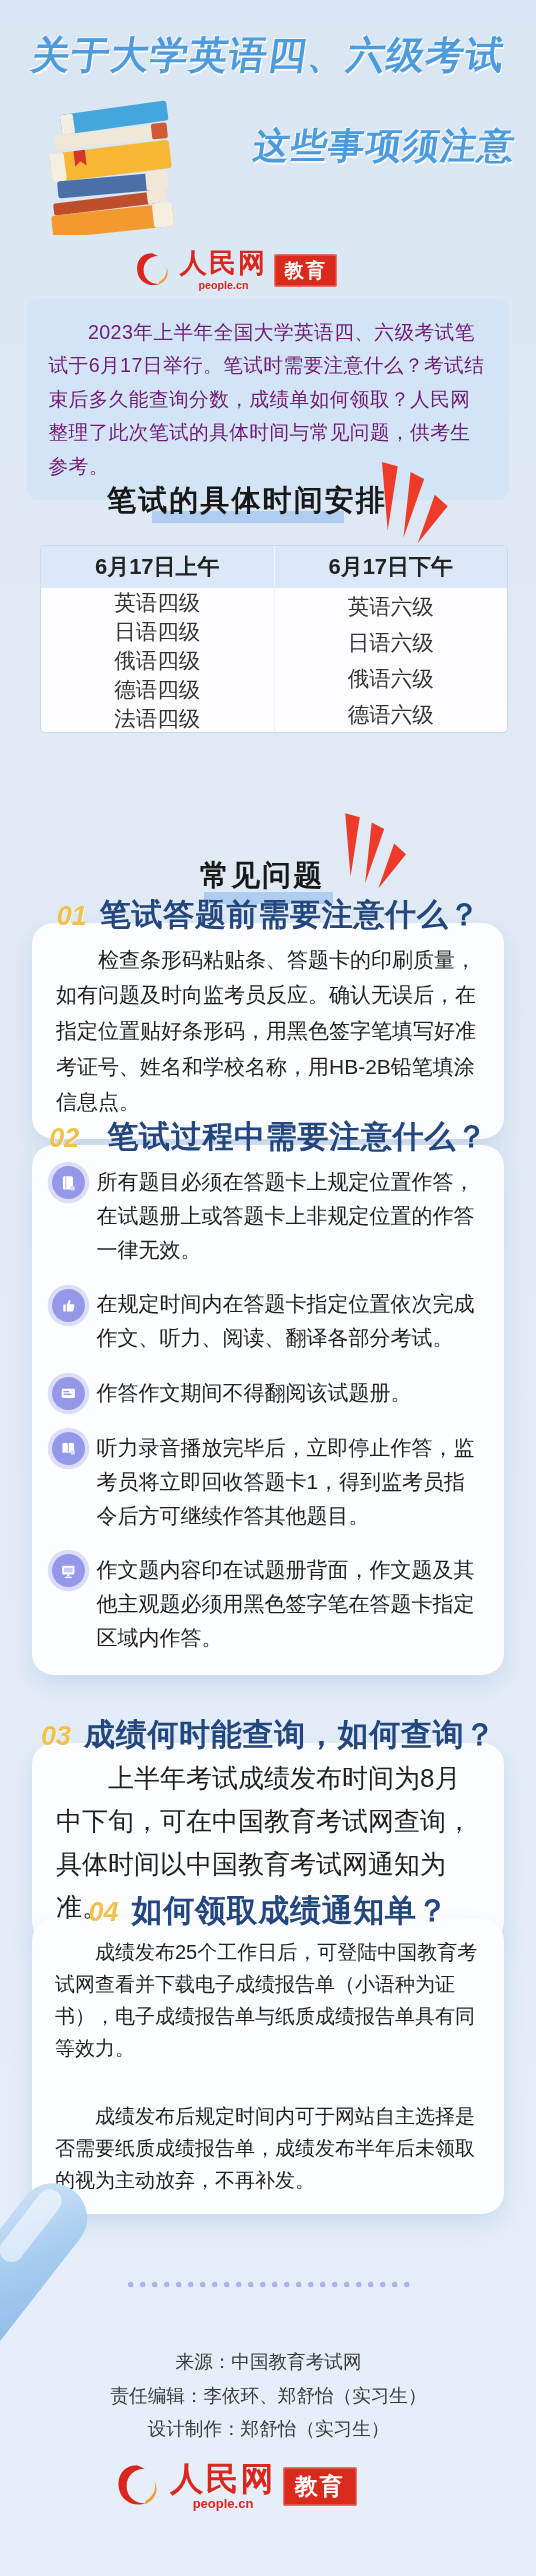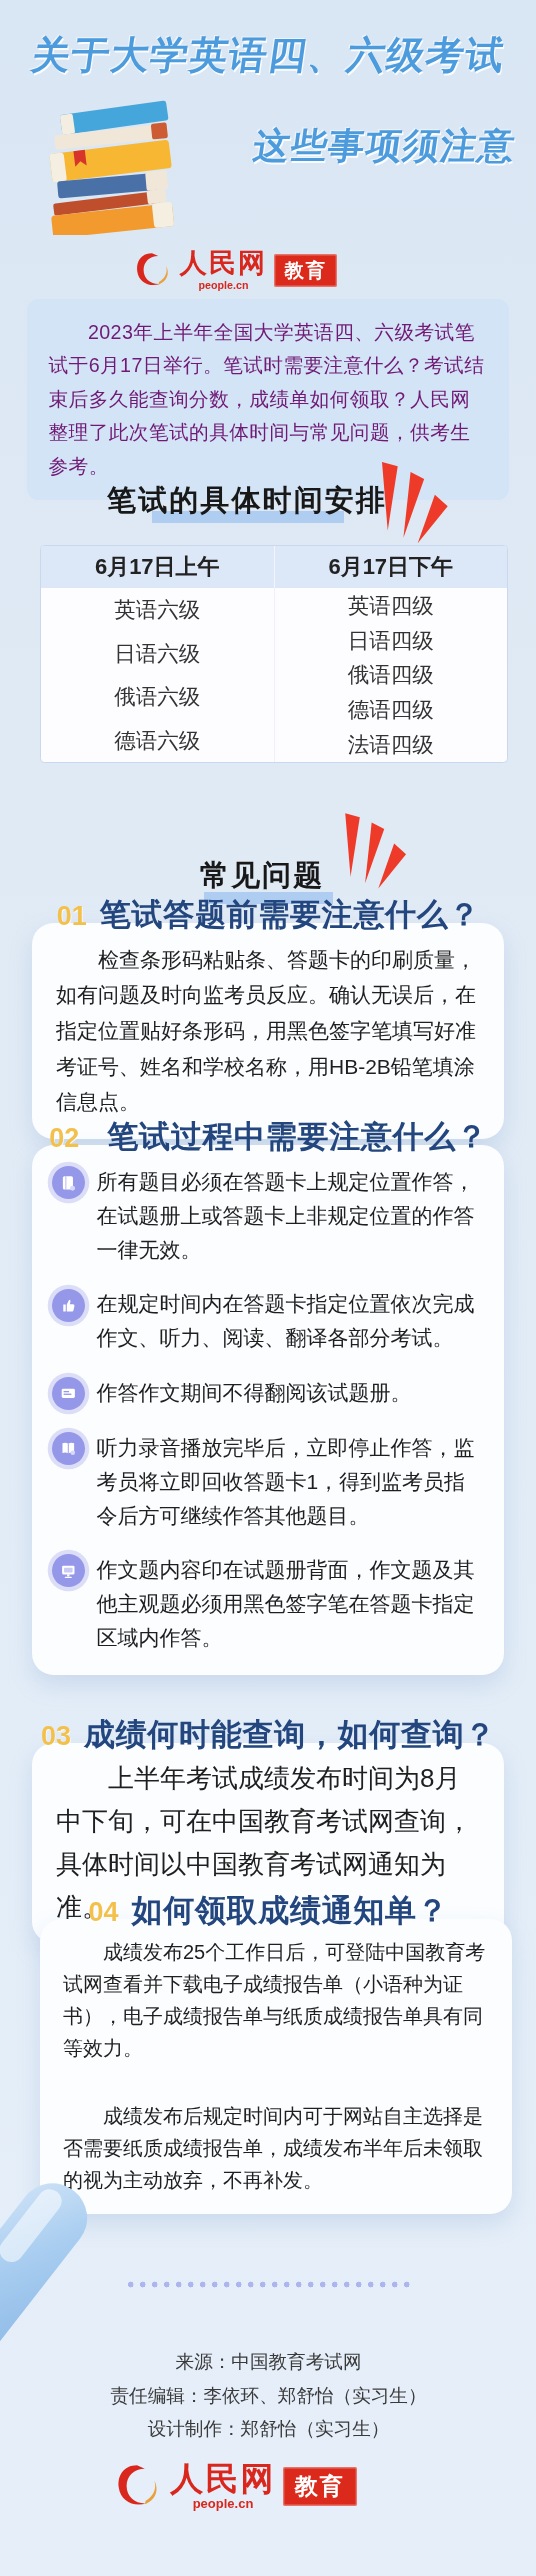--- a/index.html
+++ b/index.html
@@ -33,51 +33,51 @@
   .intro-card{position:absolute;top:299px;left:27px;width:482px;background:#d3e4f6;
       border-radius:11.4px;padding:17px 21.5px;}
   .intro-card p{margin:0;font-size:19.7px;line-height:1.7;color:#701a75;text-indent:2em;
       letter-spacing:0.4px;}
   
   .sec-title{position:absolute;left:0;width:537px;text-align:center;font-size:29px;
       font-weight:900;color:#181818;letter-spacing:2.1px;z-index:2;}
   .sec-bar{position:absolute;height:12px;background:#aecdf0;z-index:1;}
   .wedges{position:absolute;z-index:1;}
   
-  .sch-table{position:absolute;top:545px;left:40px;width:468px;height:218px;
+  .sch-table{position:absolute;top:545px;left:40px;width:468px;height:188px;
       background:#fdfdff;border:0.7px solid #c9d8ec;border-radius:4.3px;overflow:hidden;
       display:flex;flex-direction:column;}
   .thead{display:flex;height:42px;flex:0 0 42px;background:#dce7f7;}
   .th{flex:1;display:flex;align-items:center;justify-content:center;font-size:22px;
       font-weight:700;color:#222;}
   .th+.th{border-left:1.4px solid #f2f6fb;}
   .tbody{flex:1;display:flex;}
   .tcol{flex:1;display:flex;flex-direction:column;justify-content:space-around;align-items:center;}
   .tcol+.tcol{border-left:1.4px solid #edf1f8;}
   .tcell{font-size:21.5px;color:#333;}
   
   .q-head{position:absolute;left:0;width:537px;display:flex;justify-content:center;
       align-items:baseline;gap:13px;z-index:2;}
-  .q-no{color:#f3c04b;font-size:27px;font-weight:900;
+  .q-no{color:#f3c04b;font-size:27px;font-weight:900;font-style:italic;
       text-shadow:0.7px 1.4px 0 rgba(255,255,255,.8);}
   .q-txt{color:#22467d;font-size:31px;font-weight:900;letter-spacing:0.7px;margin-top:8px;}
   .card{position:absolute;left:32px;width:472px;background:#fbfdff;border-radius:21.5px;
       box-shadow:0 10px 21.5px rgba(140,170,210,.28);}
   .card p{margin:0;font-size:21px;line-height:1.7;color:#1f1f1f;text-indent:2em;}
   .card-a1{top:923px;padding:18.6px 24px;min-height:170px;}
   .card-a2{top:1145px;height:530px;padding:20px 20px;display:flex;flex-direction:column;
       justify-content:space-between;}
   .bullet{display:flex;gap:11.4px;}
   .b-ic{flex:0 0 33px;width:33px;height:33px;border-radius:50%;background:#9598e9;
       box-shadow:0 0 0 4.3px rgba(149,152,233,.30);display:flex;align-items:center;
       justify-content:center;margin-top:1.4px;}
   .bullet p{text-indent:0;line-height:1.62;flex:1;}
   .card-a3{top:1743px;padding:14.3px 24px;}
   .card-a3 p{font-size:26px;line-height:1.65;}
-  .card-a4{top:1919px;height:295px;padding:17px 23px;display:flex;flex-direction:column;gap:36px;margin-left:8px;}
+  .card-a4{top:1919px;height:295px;padding:17px 23px;display:flex;flex-direction:column;gap:36px;}
   .card-a4 p{font-size:20px;line-height:1.6;}
   
   .pen{position:absolute;left:-27px;top:2168px;width:69px;height:215px;border-radius:34px;
       background:linear-gradient(120deg,#cfe3f7 0%,#a8cdf0 45%,#8cb8e6 100%);
       transform:rotate(38deg);}
   .pen::after{content:"";position:absolute;left:10px;top:11.4px;width:24px;height:86px;
       border-radius:14.3px;background:rgba(255,255,255,.55);}
   .dots{position:absolute;top:2280px;left:125px;width:286px;height:8.6px;
       background-image:radial-gradient(circle 2.9px at 5.7px 4.3px,#a6afec 2.6px,transparent 3px);
       background-size:12px 8.6px;background-repeat:repeat-x;opacity:.9;}
@@ -144,31 +144,31 @@
     <polygon points="88,50 106,66 64,118" fill="#ee3a28"></polygon>
   </svg>
 
   <div class="sch-table">
     <div class="thead">
       <div class="th">6月17日上午</div>
       <div class="th">6月17日下午</div>
     </div>
     <div class="tbody">
       <div class="tcol">
-        <div class="tcell">英语六级</div>
-        <div class="tcell">日语六级</div>
-        <div class="tcell">俄语六级</div>
-        <div class="tcell">德语六级</div>
-      </div>
-      <div class="tcol">
         <div class="tcell">英语四级</div>
         <div class="tcell">日语四级</div>
         <div class="tcell">俄语四级</div>
         <div class="tcell">德语四级</div>
         <div class="tcell">法语四级</div>
+      </div>
+      <div class="tcol">
+        <div class="tcell">英语六级</div>
+        <div class="tcell">日语六级</div>
+        <div class="tcell">俄语六级</div>
+        <div class="tcell">德语六级</div>
       </div>
     </div>
   </div>
 
   <div class="sec-bar" style="top:892px;left:204px;width:129px;"></div>
   <div class="sec-title" style="top:856px;transform:translateX(-6.4px);">常见问题</div>
   <svg class="wedges" style="left:336px;top:809px;" width="74" height="89" viewBox="0 0 112 130">
     <polygon points="14,4 36,10 22,100" fill="#ee3a28"></polygon>
     <polygon points="54,18 73,28 44,110" fill="#ee3a28"></polygon>
     <polygon points="88,50 106,66 64,118" fill="#ee3a28"></polygon>

